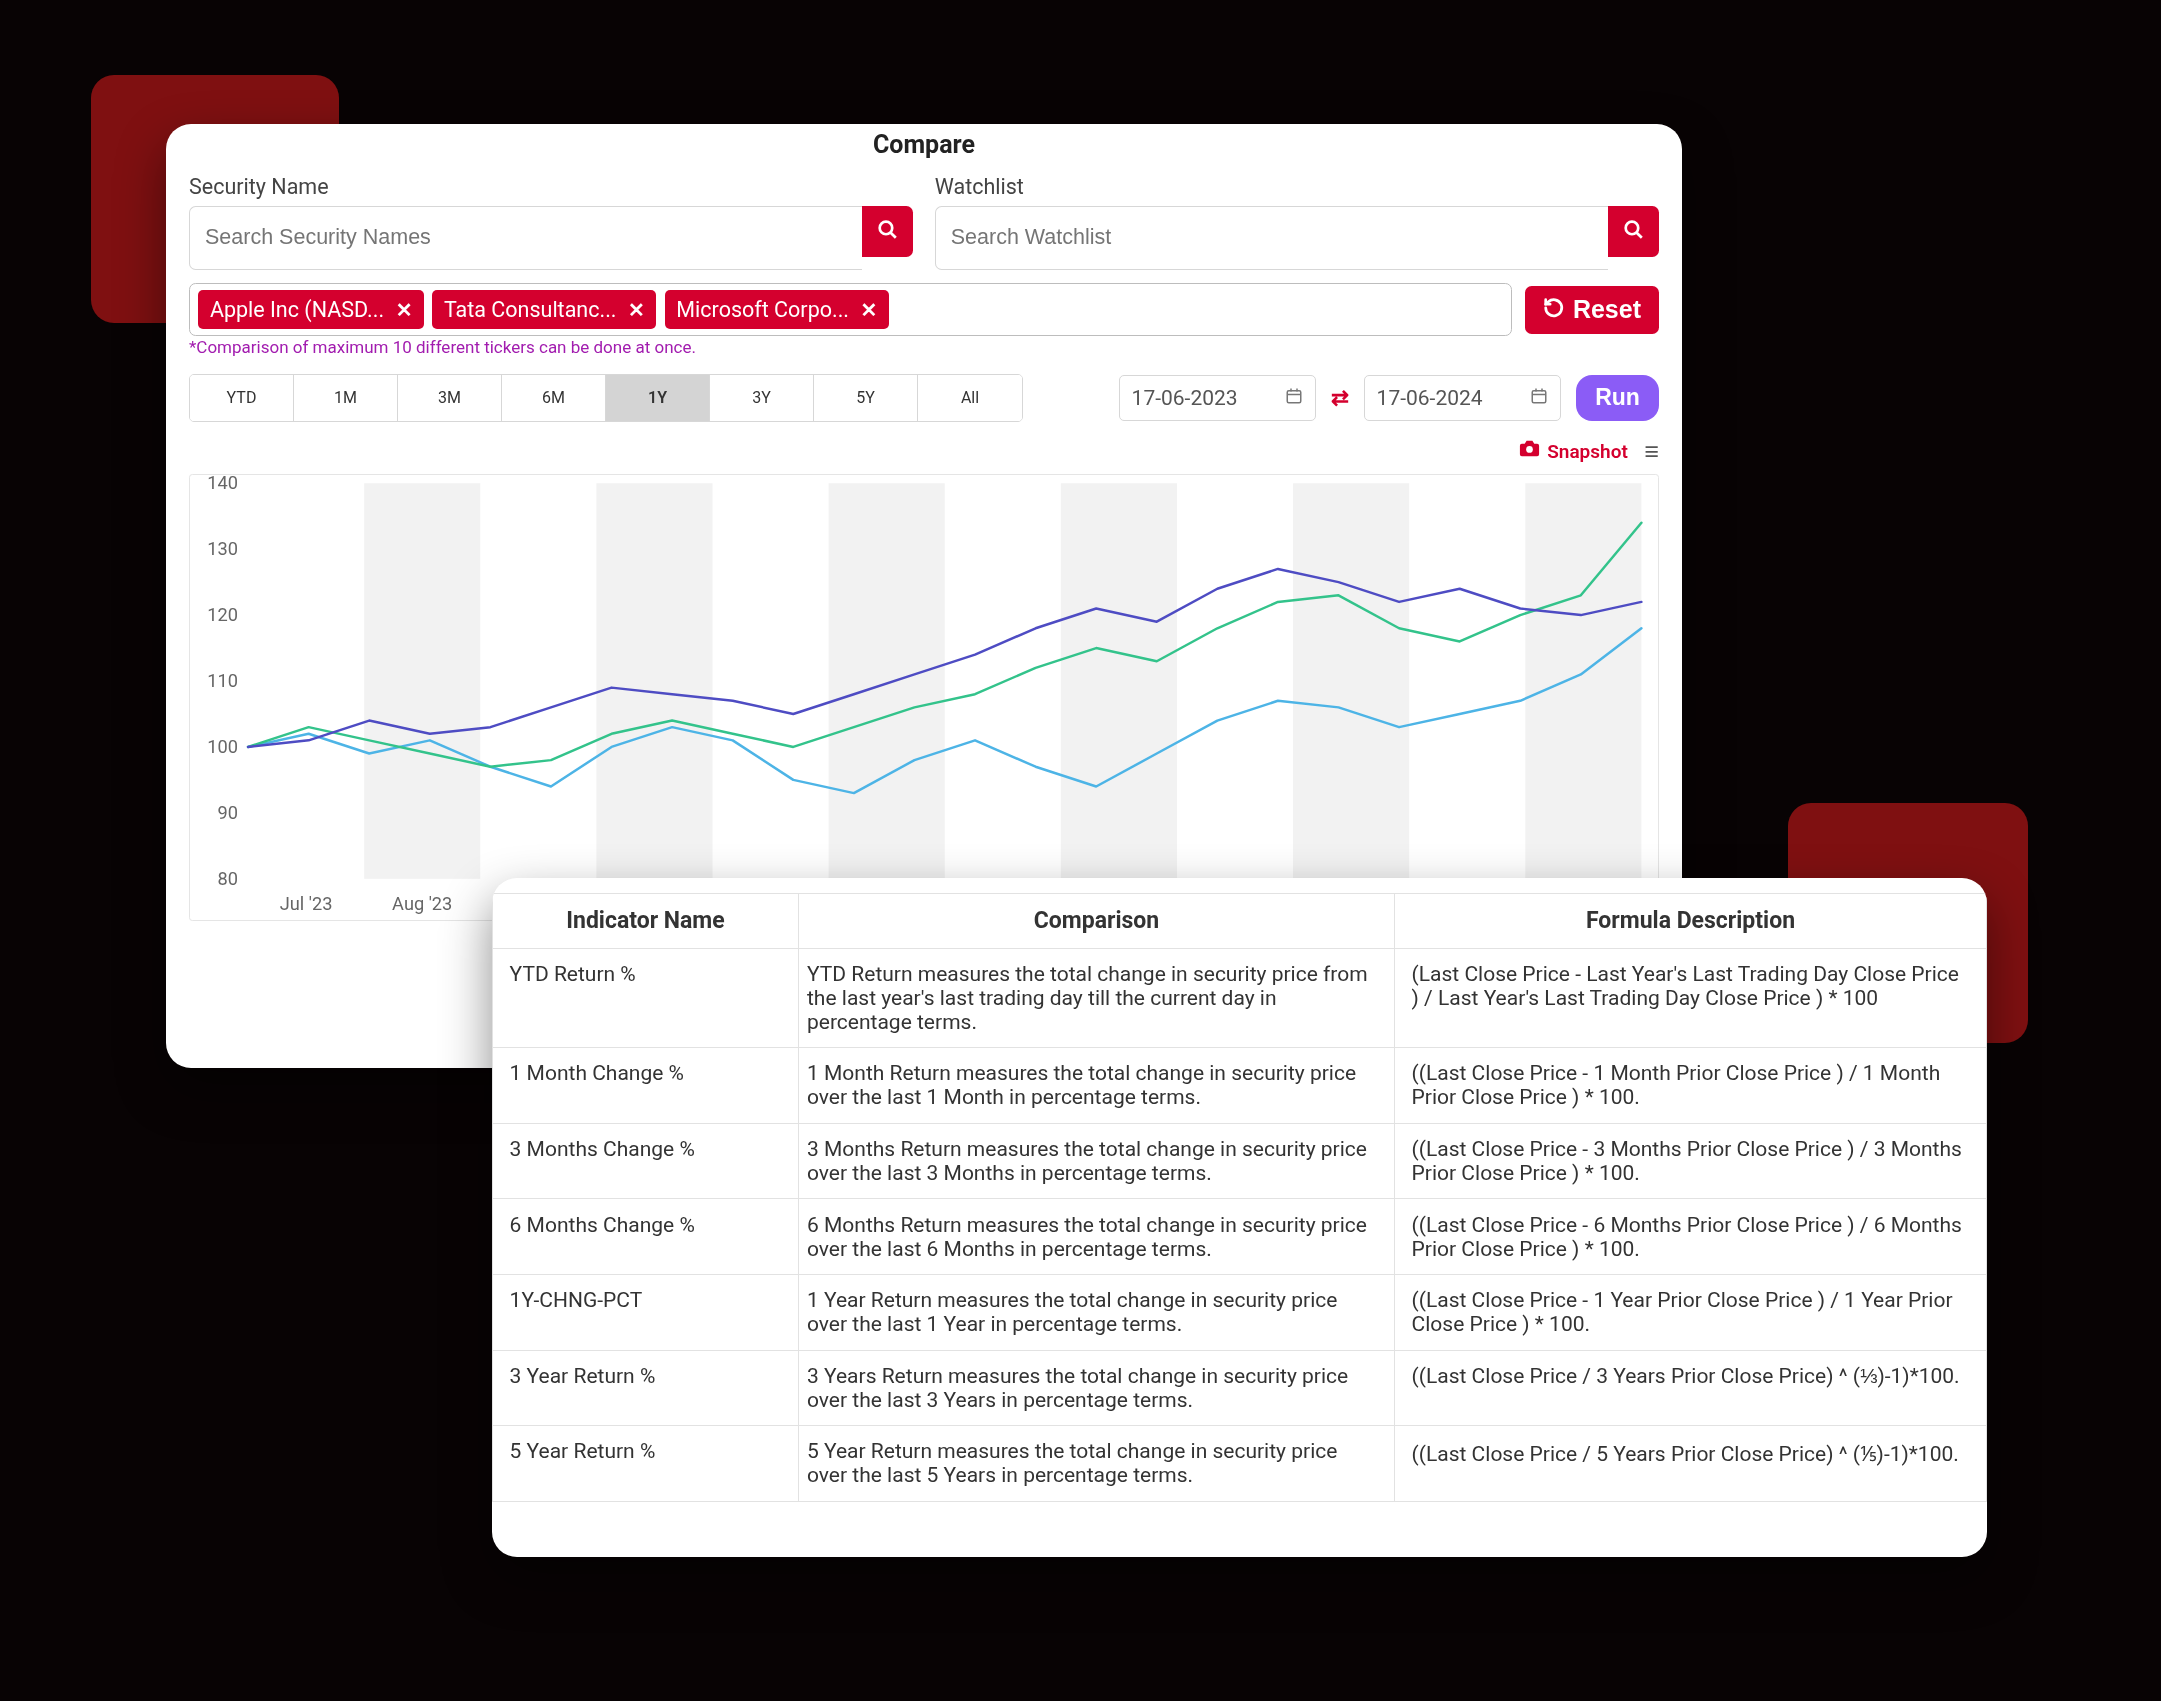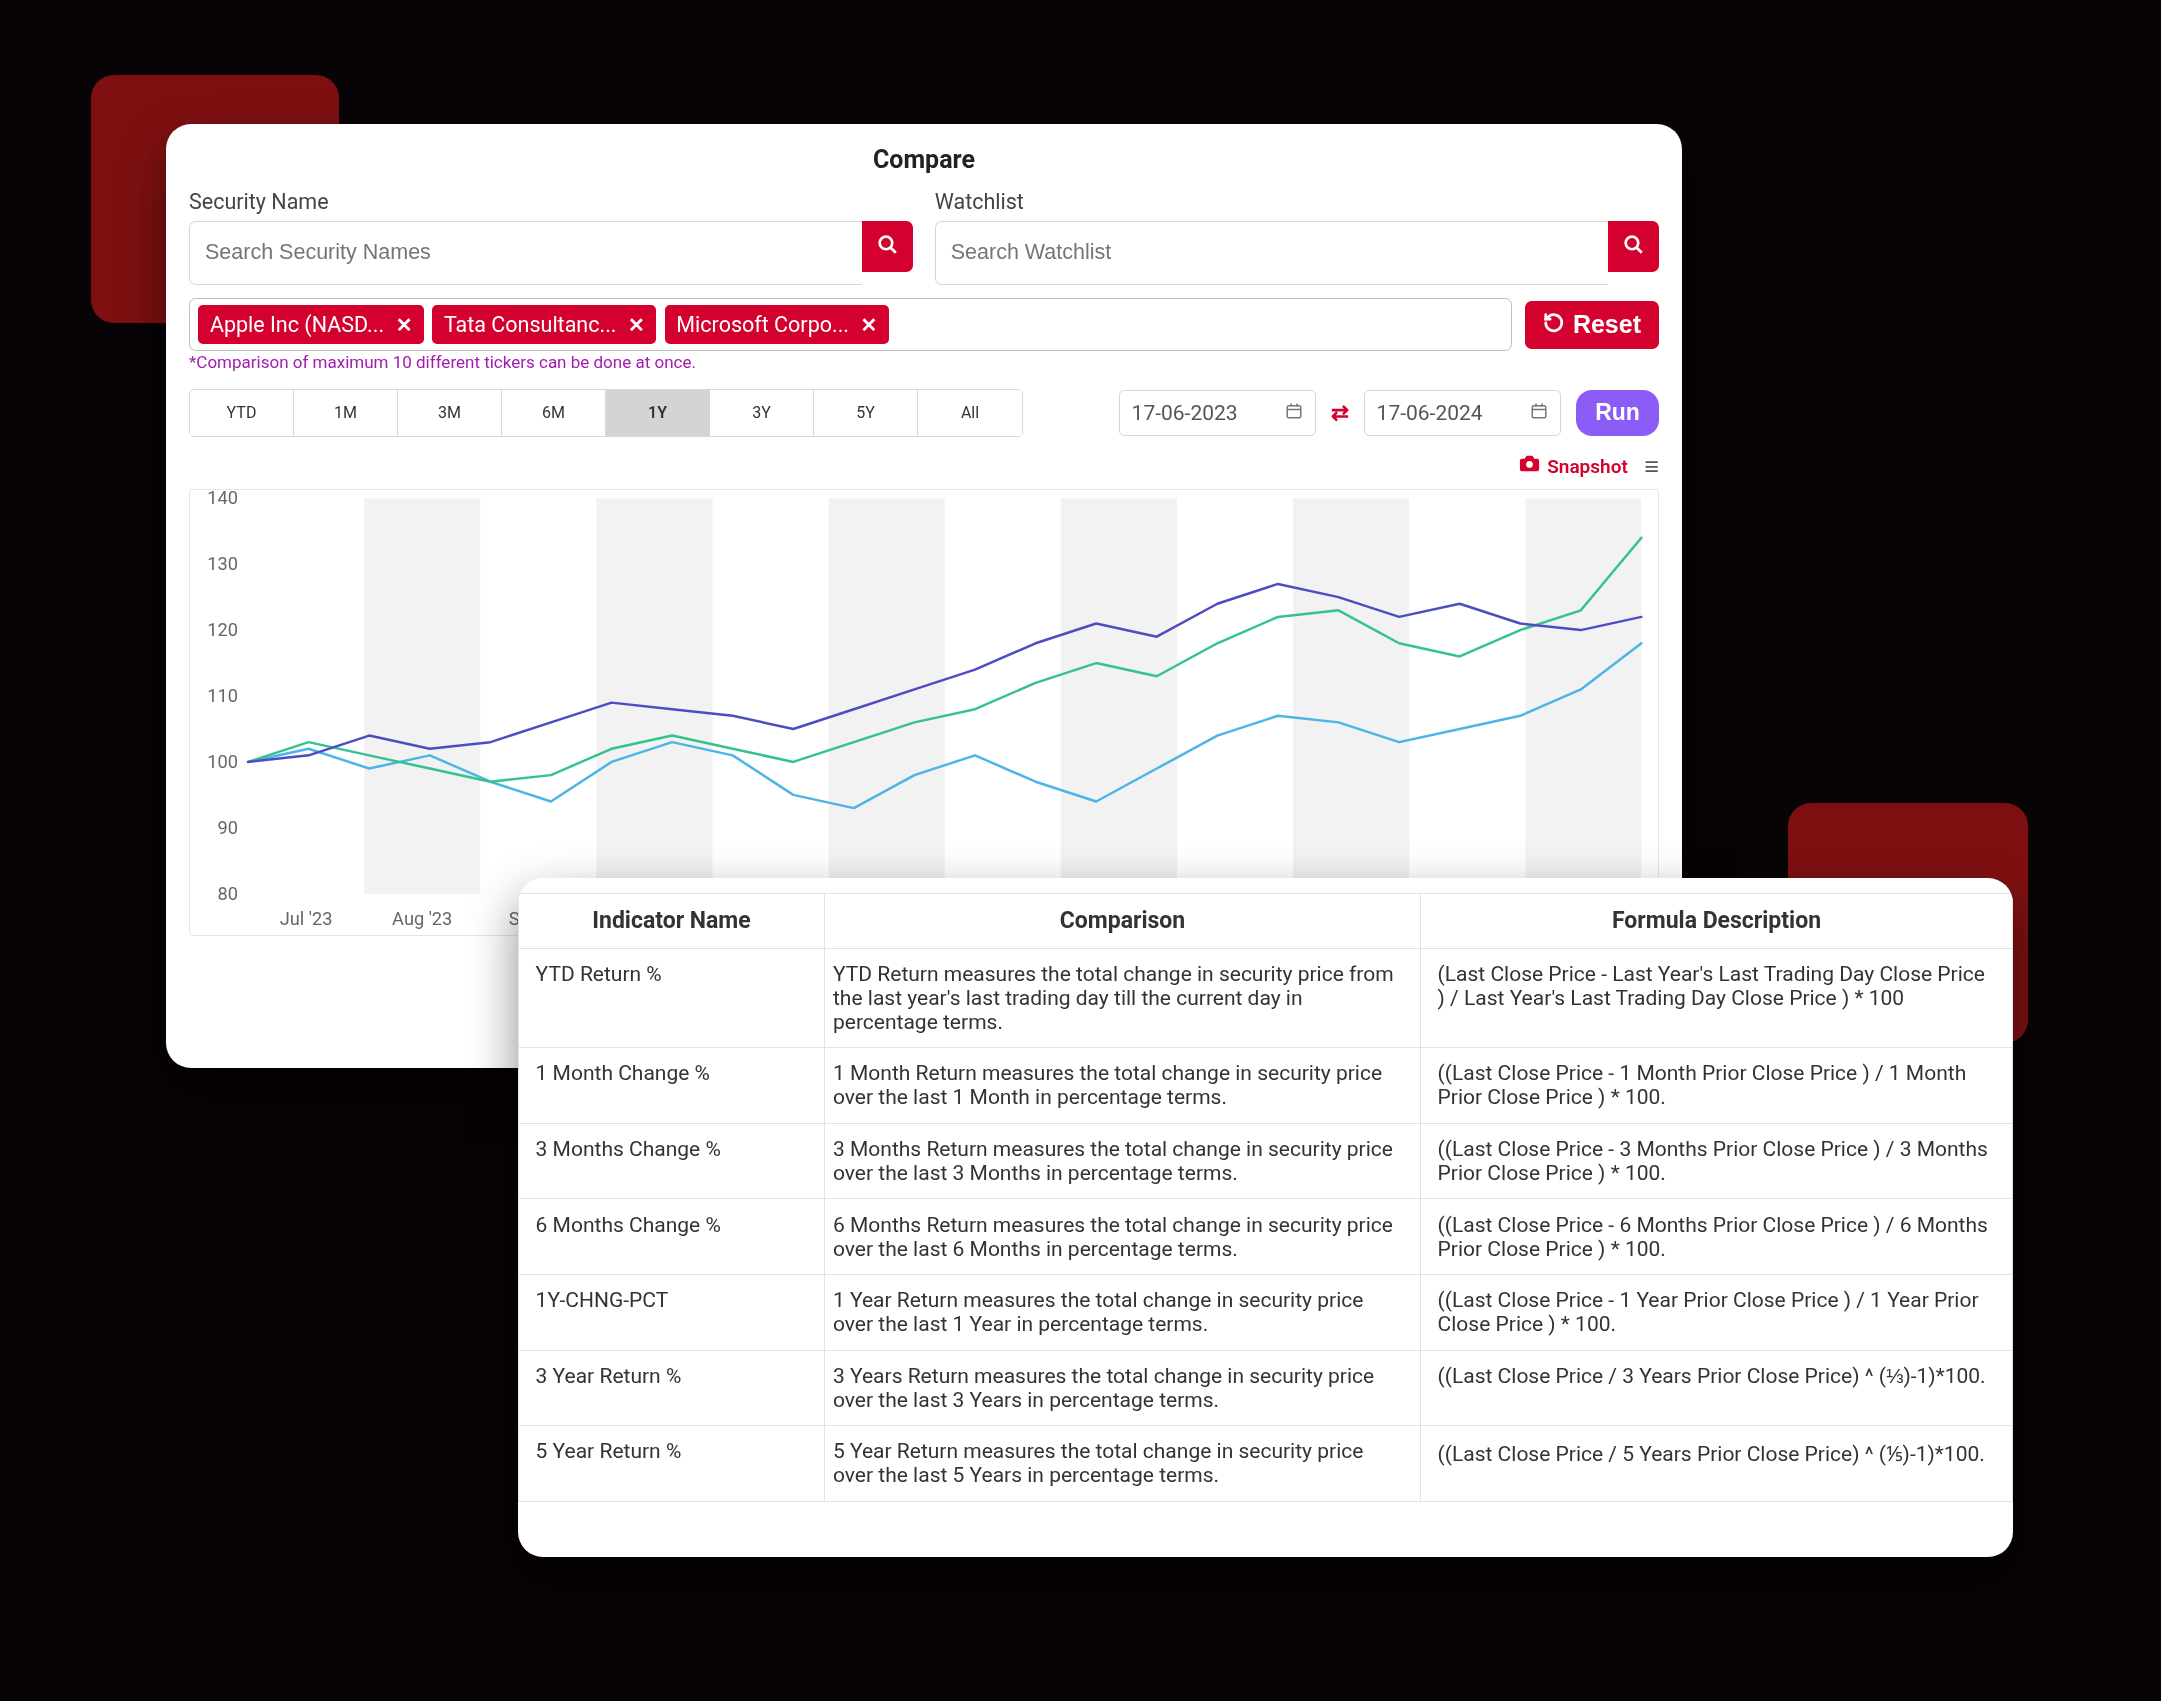--- a/index.html
+++ b/index.html
@@ -20,24 +20,24 @@
   .deco-br { right: 133px; top: 803px; width: 240px; height: 240px; }
 
   .card {
     position: absolute;
     background: #fff;
     border-radius: 25px;
     box-shadow: 0 21px 50px rgba(0,0,0,0.45);
   }
   .card-compare {
     left: 166px; top: 124px; width: 1516px; height: 944px;
-    padding: 21px 23px;
+    padding: 6px 23px;
   }
   .card-table {
-    left: 518px; top: 878px; width: 1495px; height: 679px;
+    left: 492px; top: 878px; width: 1495px; height: 679px;
     padding: 15px 0 0 0;
     overflow: hidden;
   }
 
   .title {
     text-align: center;
     font-weight: 700;
     font-size: 25px;
     color: #222;
     margin-bottom: 15px;

